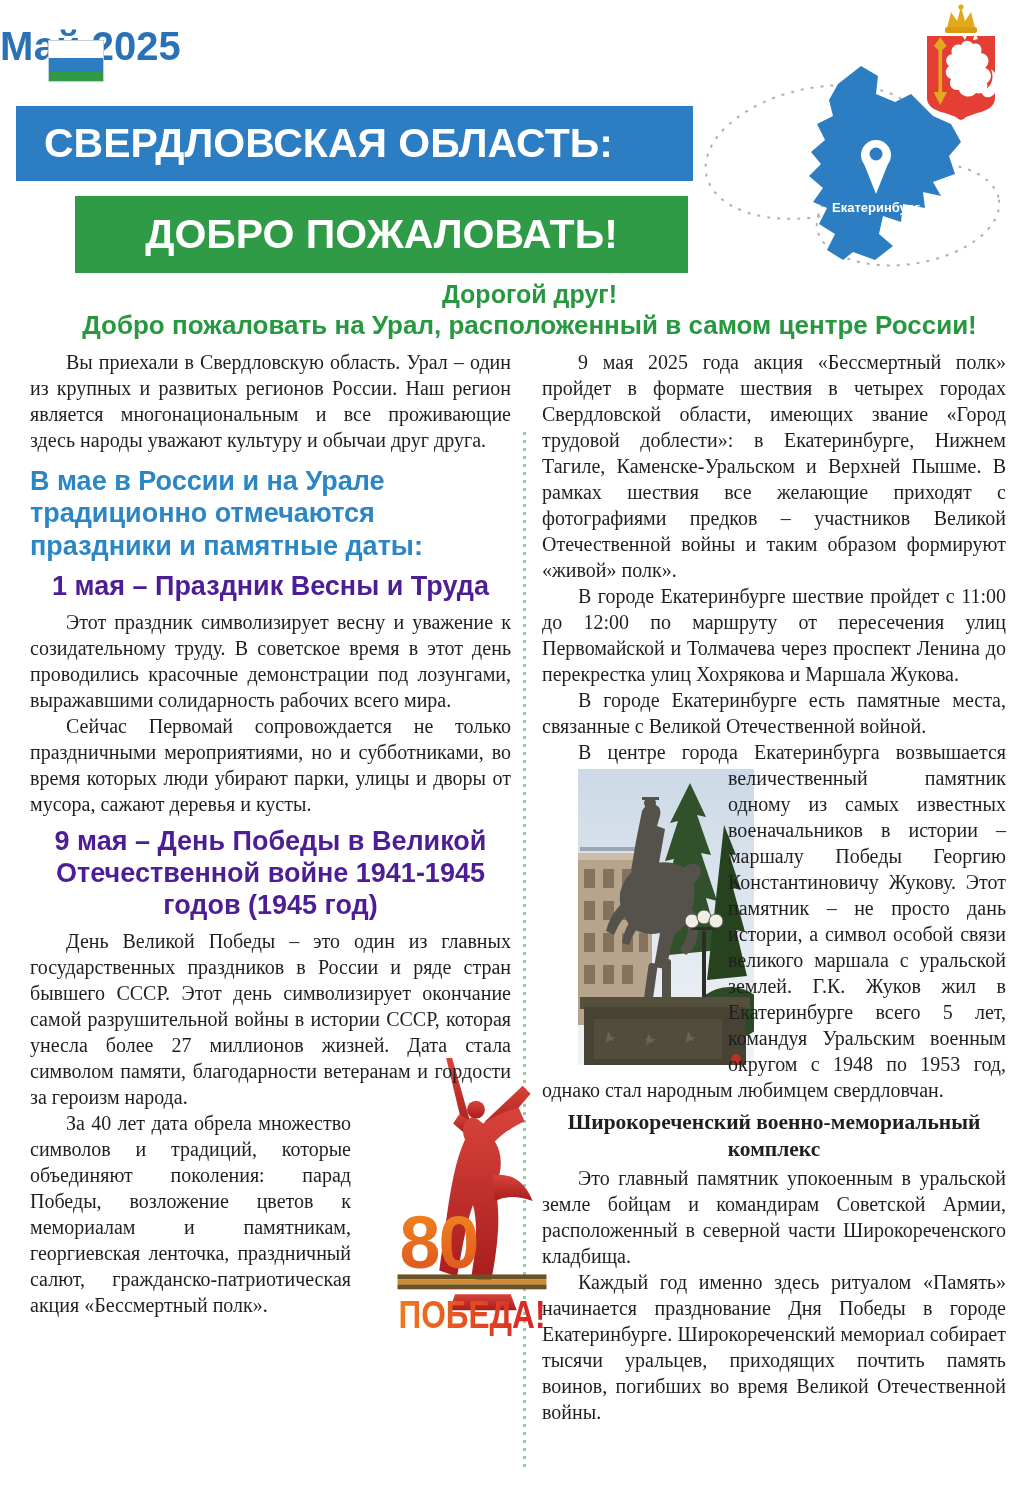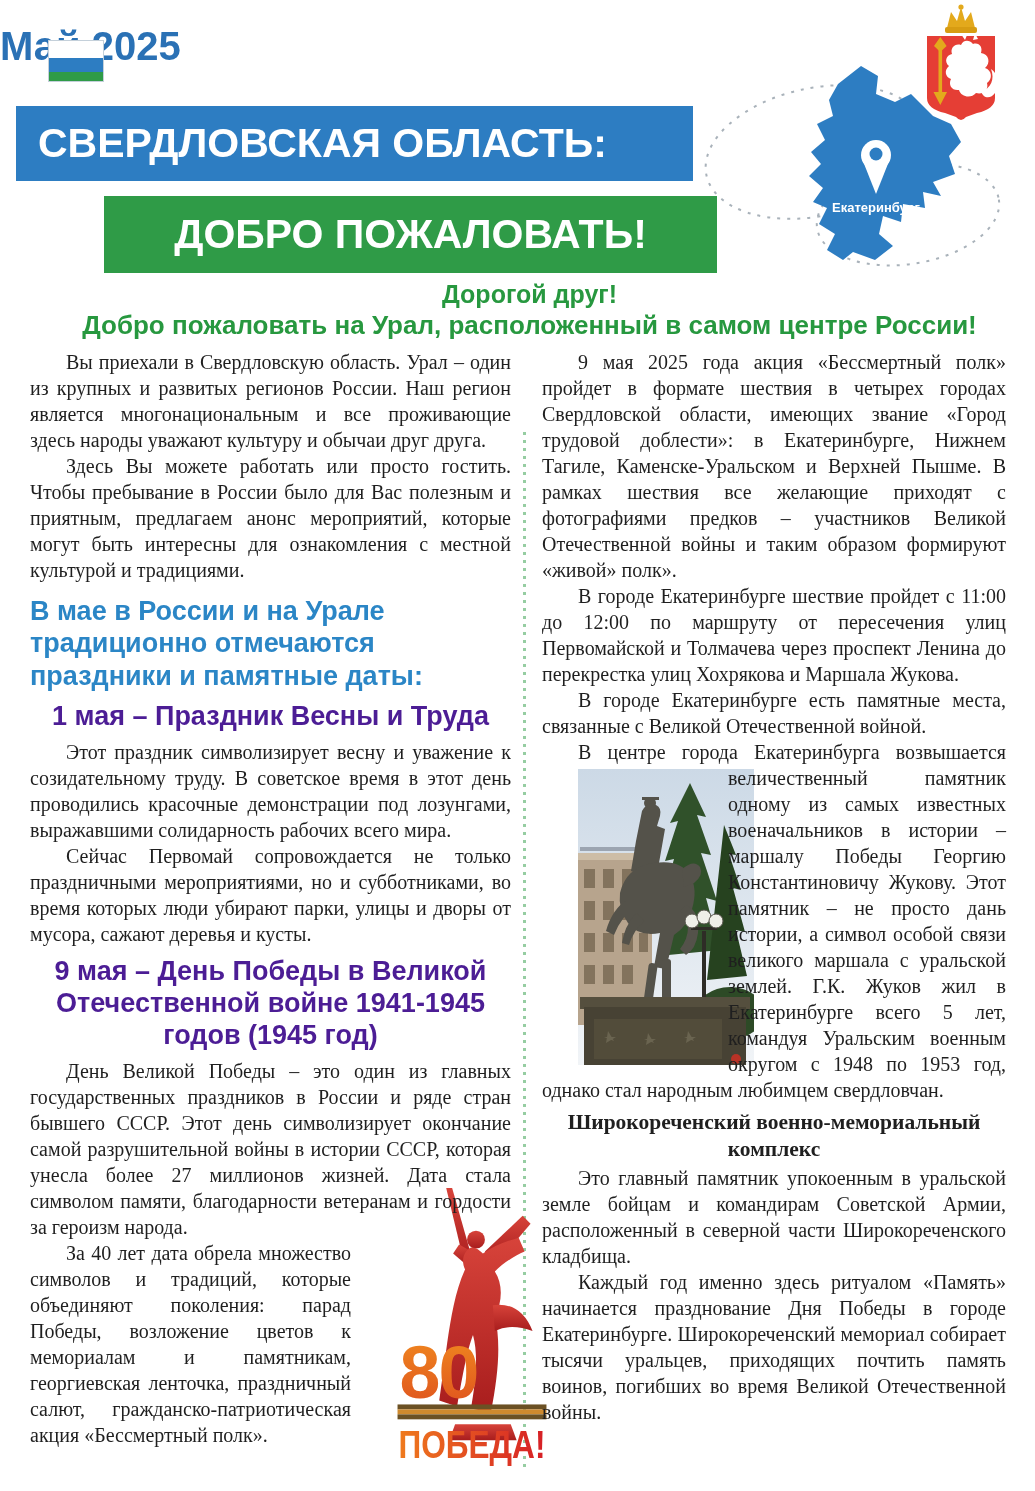--- a/index.html
+++ b/index.html
@@ -11,22 +11,22 @@
   .flag{position:absolute;left:48px;top:40px;width:54px;height:40px;border:1px solid #c4d0da;
     display:flex;flex-direction:column;}
   .flag .f-white{height:42%;background:#ffffff;}
   .flag .f-blue{height:36%;background:#2d7dc2;}
   .flag .f-green{height:22%;background:#2f9b47;}
   .coat{position:absolute;left:920px;top:4px;width:82px;height:122px;}
   .map-illustration{position:absolute;left:698px;top:56px;width:312px;height:226px;}
   .banner{position:absolute;font-family:"Liberation Sans",sans-serif;font-weight:bold;
     color:#fff;display:flex;align-items:center;}
   .banner-blue{left:16px;top:106px;width:677px;height:75px;background:#2d7dc2;
-    font-size:41px;padding-left:22px;box-sizing:border-box;}
-  .banner-green{left:104px;top:196px;width:613px;height:77px;background:#2f9b47;
+    font-size:41px;padding-left:28px;box-sizing:border-box;}
+  .banner-green{left:75px;top:196px;width:613px;height:77px;background:#2f9b47;
     font-size:41px;justify-content:center;}
   .greeting{position:absolute;top:279px;left:0;width:100%;text-align:center;
     font-family:"Liberation Sans",sans-serif;font-weight:bold;color:#27983f;line-height:1.22;padding-left:12px;}
   .greeting .g1{font-size:25px;}
   .greeting .g2{font-size:26px;}
   
   .col{position:absolute;top:349px;}
   .col-left{left:30px;width:481px;}
   .col-right{left:542px;width:464px;font-family:Liberation Serif, serif;}
   .divider{position:absolute;left:523px;top:432px;width:3px;height:1040px;
@@ -97,21 +97,20 @@
 
   <div class="greeting">
     <div class="g1">Дорогой друг!</div>
     <div class="g2">Добро пожаловать на Урал, расположенный в самом центре России!</div>
   </div>
 
   <div class="divider"></div>
 
   <div class="col col-left">
     <p class="body">Вы приехали в Свердловскую область. Урал – один из крупных и развитых регионов России. Наш регион является многонациональным и все проживающие здесь народы уважают культуру и обычаи друг друга.</p>
-    <p class="body">Здесь Вы можете работать или просто гостить. Чтобы пребывание в России было для Вас полезным и приятным, предлагаем анонс мероприятий, которые могут быть интересны для ознакомления с местной культурой и традициями.</p>
     <div class="h-blue">В мае в России и на Урале традиционно отмечаются праздники и памятные даты:</div>
     <div class="h-red">1 мая – Праздник Весны и Труда</div>
     <p class="body">Этот праздник символизирует весну и уважение к созидательному труду. В советское время в этот день проводились красочные демонстрации под лозунгами, выражавшими солидарность рабочих всего мира.</p>
     <p class="body">Сейчас Первомай сопровождается не только праздничными мероприятиями, но и субботниками, во время которых люди убирают парки, улицы и дворы от мусора, сажают деревья и кусты.</p>
     <div class="h-red">9 мая –  День Победы в Великой Отечественной войне 1941-1945 годов (1945 год)</div>
     <p class="body">День Великой Победы – это один из главных государственных праздников в России и ряде стран бывшего СССР. Этот день символизирует окончание самой разрушительной войны в истории СССР, которая унесла более 27 миллионов жизней. Дата стала символом памяти, благодарности ветеранам и гордости за героизм народа.</p>
     <p class="body">
       <span class="logo-float">
         <svg viewBox="0 0 150 280" width="150" height="278">
           <defs>

